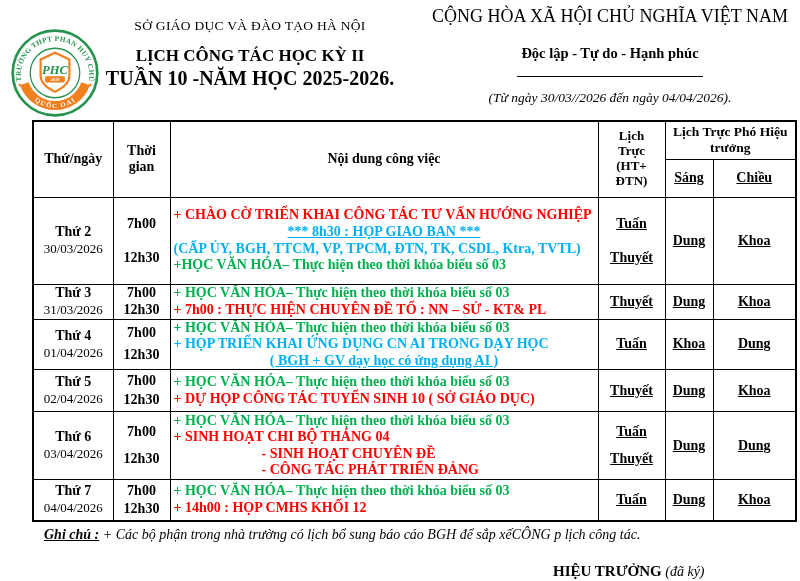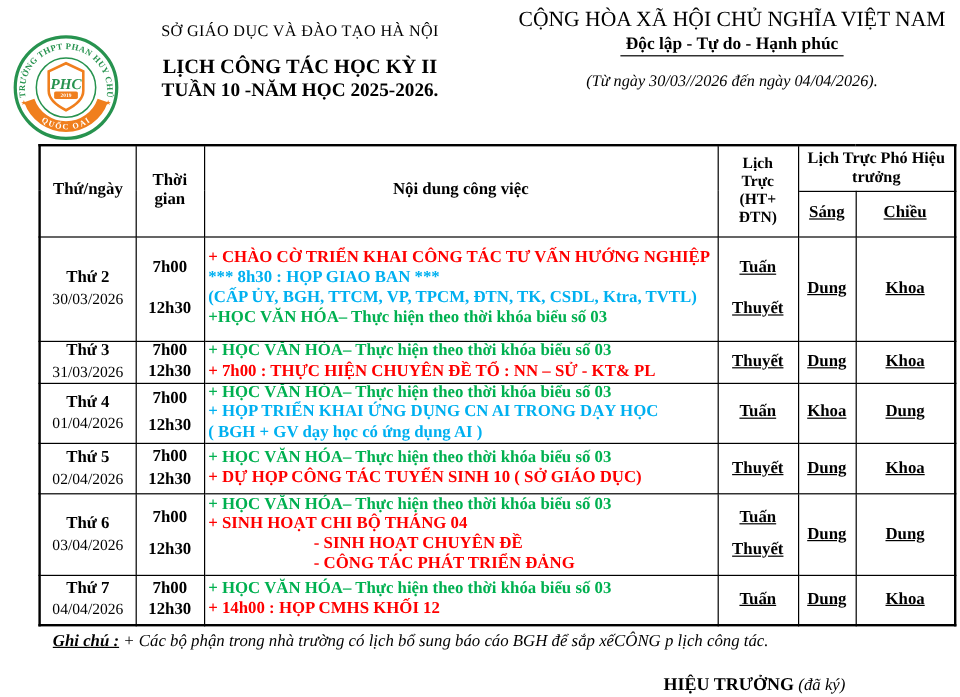--- a/index.html
+++ b/index.html
@@ -7,24 +7,24 @@
        font-family:"Liberation Serif","DejaVu Serif",serif;color:#000;}
 
   
   .hdr{position:relative;height:118px;}
   .hdr-left{position:absolute;left:58px;top:18px;width:384px;text-align:center;}
   .hdr-right{position:absolute;left:430px;top:6px;width:360px;text-align:center;}
   .dept{font-size:13.5px;letter-spacing:.3px;}
   .school{font-size:15px;font-weight:bold;margin-top:2px;}
   .school .u{border-bottom:1.5px solid #000;padding-bottom:1px;}
   .doc-title1{font-size:17px;font-weight:bold;margin-top:12px;}
-  .doc-title2{font-size:16px;font-weight:bold;margin-top:1px;}
+  .doc-title2{font-size:20px;font-weight:bold;margin-top:1px;}
   .motto1{font-size:18px;font-weight:normal;}
-  .motto2{font-size:14.5px;font-weight:bold;margin-top:2px;display:inline-block;
-          border-bottom:1.5px solid #000;padding:0 4px 0 4px;}
+  .motto2{font-size:14.5px;font-weight:bold;margin-top:18px;display:inline-block;
+          border-bottom:1.5px solid #000;padding:0 4px 14px 4px;}
   .daterange{font-size:13.5px;font-style:italic;margin-top:13px;}
 
   .logo{position:absolute;left:10px;top:28px;width:90px;height:90px;}
   .lg-g{stroke:var(--logo-green);}
   .lg-gf{fill:var(--logo-green);}
   .lg-o{stroke:var(--logo-orange);}
   .lg-of{fill:var(--logo-orange);}
 
   
   table.sched{border-collapse:collapse;table-layout:fixed;margin-left:32px;margin-top:2px;
@@ -38,21 +38,21 @@
   .day-cell{text-align:center;}
   .day-name{font-size:14px;font-weight:bold;}
   .day-date{font-size:13px;margin-top:1px;}
   td.rel{position:relative;}
   .vspread{position:absolute;inset:0;display:flex;flex-direction:column;
            justify-content:space-evenly;align-items:center;}
   .time-txt{font-size:14px;font-weight:bold;}
   .duty-name{font-size:14px;font-weight:bold;text-decoration:underline;text-align:center;}
   td.content-cell{padding-left:5px;padding-right:2px;}
   .cl{font-size:14px;font-weight:bold;line-height:1.18;}
-  .cl.center{}
+  .cl.center{text-align:center;text-decoration:underline;}
   .cl.indent{padding-left:88px;}
   .red{color:var(--red);} .green{color:var(--green);} .cyan{color:var(--cyan);}
 
   
   .note{margin:5px 0 0 44px;font-size:14px;font-style:italic;}
   .note-label{font-weight:bold;text-decoration:underline;}
   .sig{position:absolute;left:553px;top:563px;font-size:15px;}
   .sig-title{font-weight:bold;}
   .sig-note{font-style:italic;font-size:14px;}
 </style>

